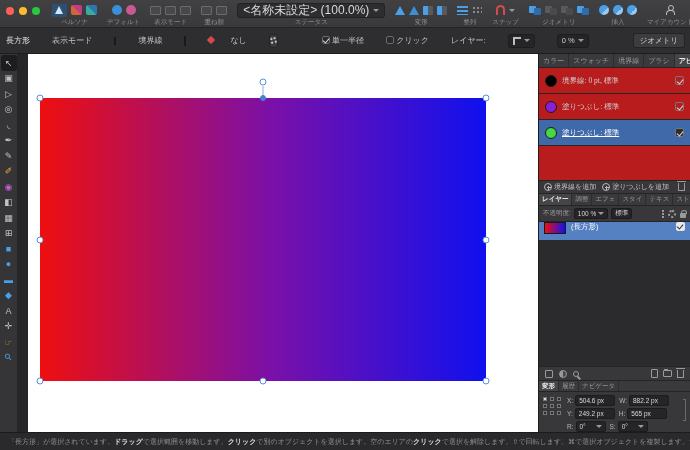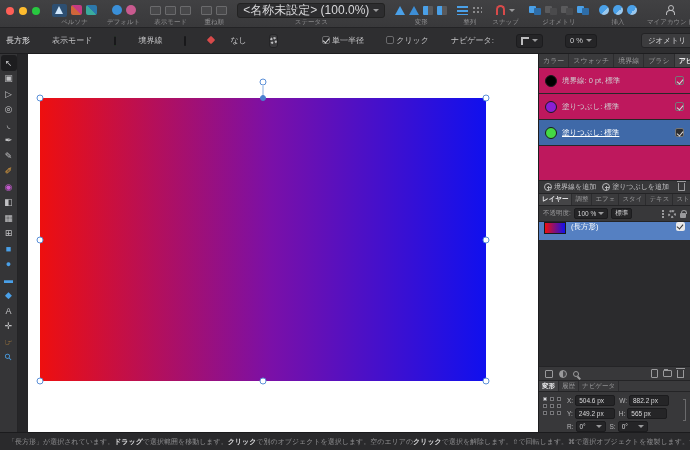--- a/index.html
+++ b/index.html
@@ -89,21 +89,21 @@
   }
   .handle { position:absolute; width:7px; height:7px; border-radius:50%; background:#fff; border:1.5px solid #5a8fd8; transform:translate(-50%,-50%); }
   .handle.fill { background:#4a80d0; border-color:#4a80d0; width:6px; height:6px; }
   .rot-line { position:absolute; left:50%; top:-12px; width:1px; height:12px; background:#8ab0e0; transform:translateX(-50%); }
   .rot-handle { position:absolute; left:50%; top:-16px; width:7px; height:7px; border-radius:50%; background:#fff; border:1.5px solid #5a8fd8; transform:translate(-50%,-50%); }
   
   .right-panel { width:152px; background:#323234; border-left:1px solid #1d1d1f; display:flex; flex-direction:column; font-size:7.5px; }
   .ptabs { display:flex; align-items:center; height:14px; background:#3a3a3c; border-bottom:1px solid #242426; overflow:hidden; }
   .ptab { padding:0 4px; color:#9a9a9c; border-right:1px solid #2c2c2e; height:100%; display:flex; align-items:center; white-space:nowrap; font-size:7px; }
   .ptab.active { color:#e8e8ea; background:#454547; font-weight:bold; }
-  .app-list { height:112px; background:#be185d; }
+  .app-list { height:112px; background:#b91c1c;font-family:Liberation Serif, serif; }
   .app-row { height:26px; display:flex; align-items:center; gap:5px; padding:0 6px; border-bottom:1px solid #272729; color:#cfcfd1; }
   .app-row.sel { background:#3f69a8; color:#fff; }
   .swdot { width:12px; height:12px; border-radius:50%; border:1px solid #1a1a1c; flex:none; }
   .app-check { margin-left:auto; width:9px; height:9px; border:1px solid #777779; border-radius:2px; position:relative; flex:none; }
   .app-check.on { background:#2d2d2f; }
   .app-check::after{ content:""; position:absolute; left:2px; top:0.5px; width:3px; height:5px; border:solid #d8d8da; border-width:0 1.5px 1.5px 0; transform:rotate(40deg); }
   .add-row { height:14px; display:flex; align-items:center; gap:6px; padding:0 5px; background:#38383a; border-top:1px solid #242426; border-bottom:1px solid #242426; color:#c4c4c6; font-size:7px; white-space:nowrap; }
   .add-btn { display:flex; align-items:center; gap:2px; }
   .plus-circ { width:8px; height:8px; border-radius:50%; border:1px solid #b8b8ba; position:relative; flex:none; }
   .plus-circ::before{ content:""; position:absolute; left:1.5px; top:3px; width:4px; height:1px; background:#b8b8ba; }
@@ -271,21 +271,21 @@
     <span class="slider">
         <span class="thumb"></span>
       </span>
     <span>なし</span>
     <span class="icon-btn">
         <span class="gear"></span>
       </span>
     <span class="vdiv"></span>
     <span><span class="chk on"></span> <span>単一半径</span></span>
     <span><span class="chk"></span> <span>クリック</span></span>
-    <span>ナビゲータ:</span>
+    <span>レイヤー:</span>
     <span class="field">
         <span class="corner-glyph"></span>
         <span class="caret"></span>
       </span>
     <span class="field">
         <span>0 %</span>
         <span class="caret"></span>
       </span>
     <span class="vdiv"></span>
     <span class="btn">ジオメトリ</span>

